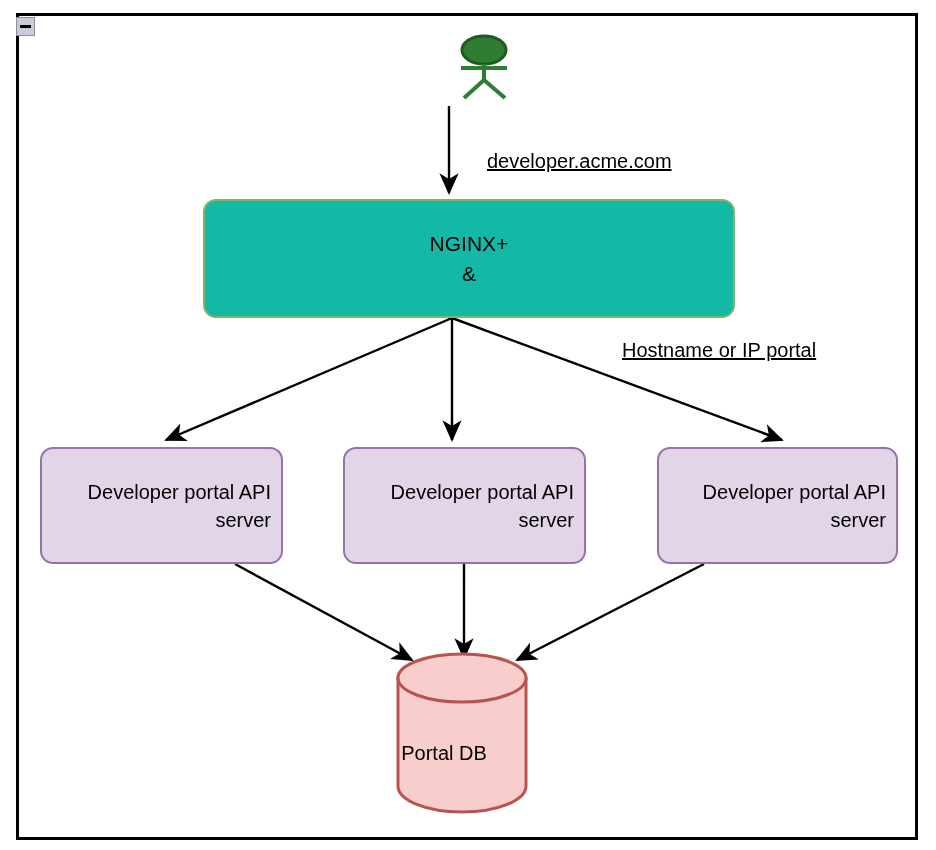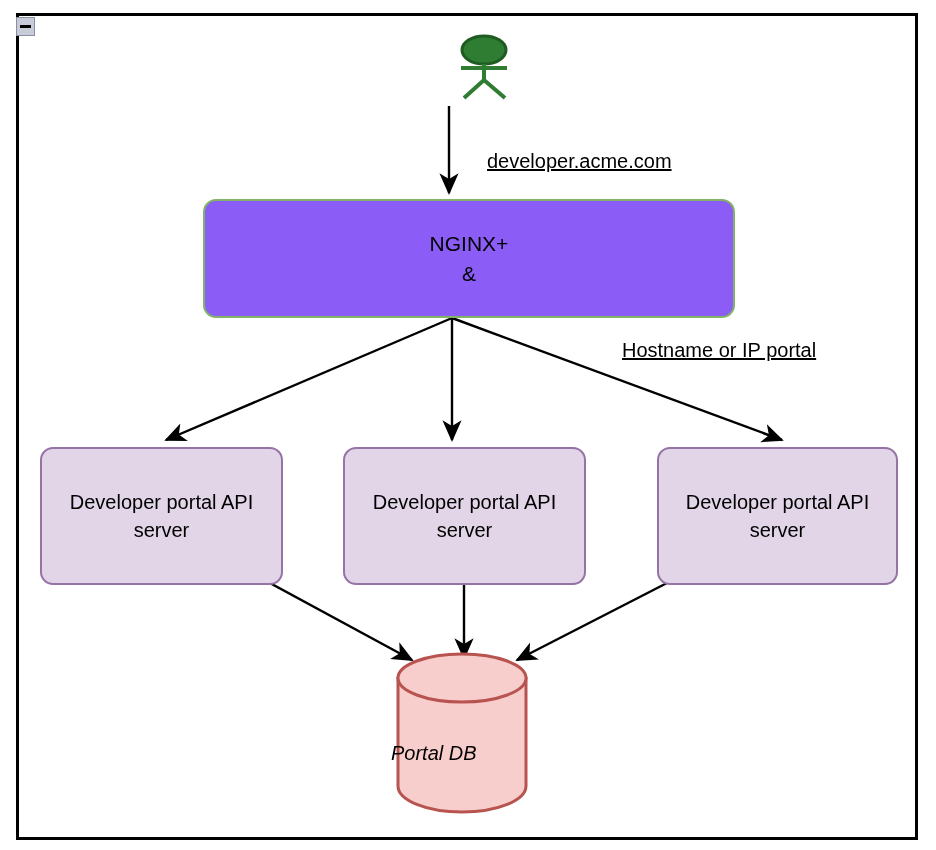--- a/index.html
+++ b/index.html
@@ -78,64 +78,65 @@
     text-align: center;
     color: #000000;
     z-index: 20;
   }
 
   .node-nginx {
     left: 203px;
     top: 199px;
     width: 532px;
     height: 119px;
-    background: #8b5cf6;
+    background: #14b8a6;
     border: 2px solid #82b366;
     border-radius: 13px;
     font-size: 21px;
     line-height: 30px;
   }
 
   .node-api {
     top: 447px;
     width: 243px;
-    height: 138px;
+    height: 117px;
     background: #e1d5e7;
     border: 2px solid #9673a6;
     border-radius: 13px;
     font-size: 20px;
     line-height: 28px;
     padding: 0 10px;
+    text-align: right;
   }
   .node-api.api-1 { left: 40px;  width: 243px; }
   .node-api.api-2 { left: 343px; width: 243px; }
   .node-api.api-3 { left: 657px; width: 241px; }
 
   
   .edge-label {
     position: absolute;
     color: #000000;
     font-size: 20px;
     white-space: nowrap;
     z-index: 25;
     text-decoration: underline;
   }
   .label-domain { left: 487px; top: 150px; }
   .label-hostname { left: 622px; top: 339px; }
 
   
   .db-label {
     position: absolute;
-    left: 391px;
+    left: 380px;
     top: 742px;
     width: 128px;
+    text-align: center;
     font-size: 20px;
     color: #000000;
     z-index: 25;
-    font-style: italic;
   }
 </style>
 </head>
 <body>
 
 <div id="canvas">
 
   <div class="frame"></div>
 
   <div class="collapse-toggle">

